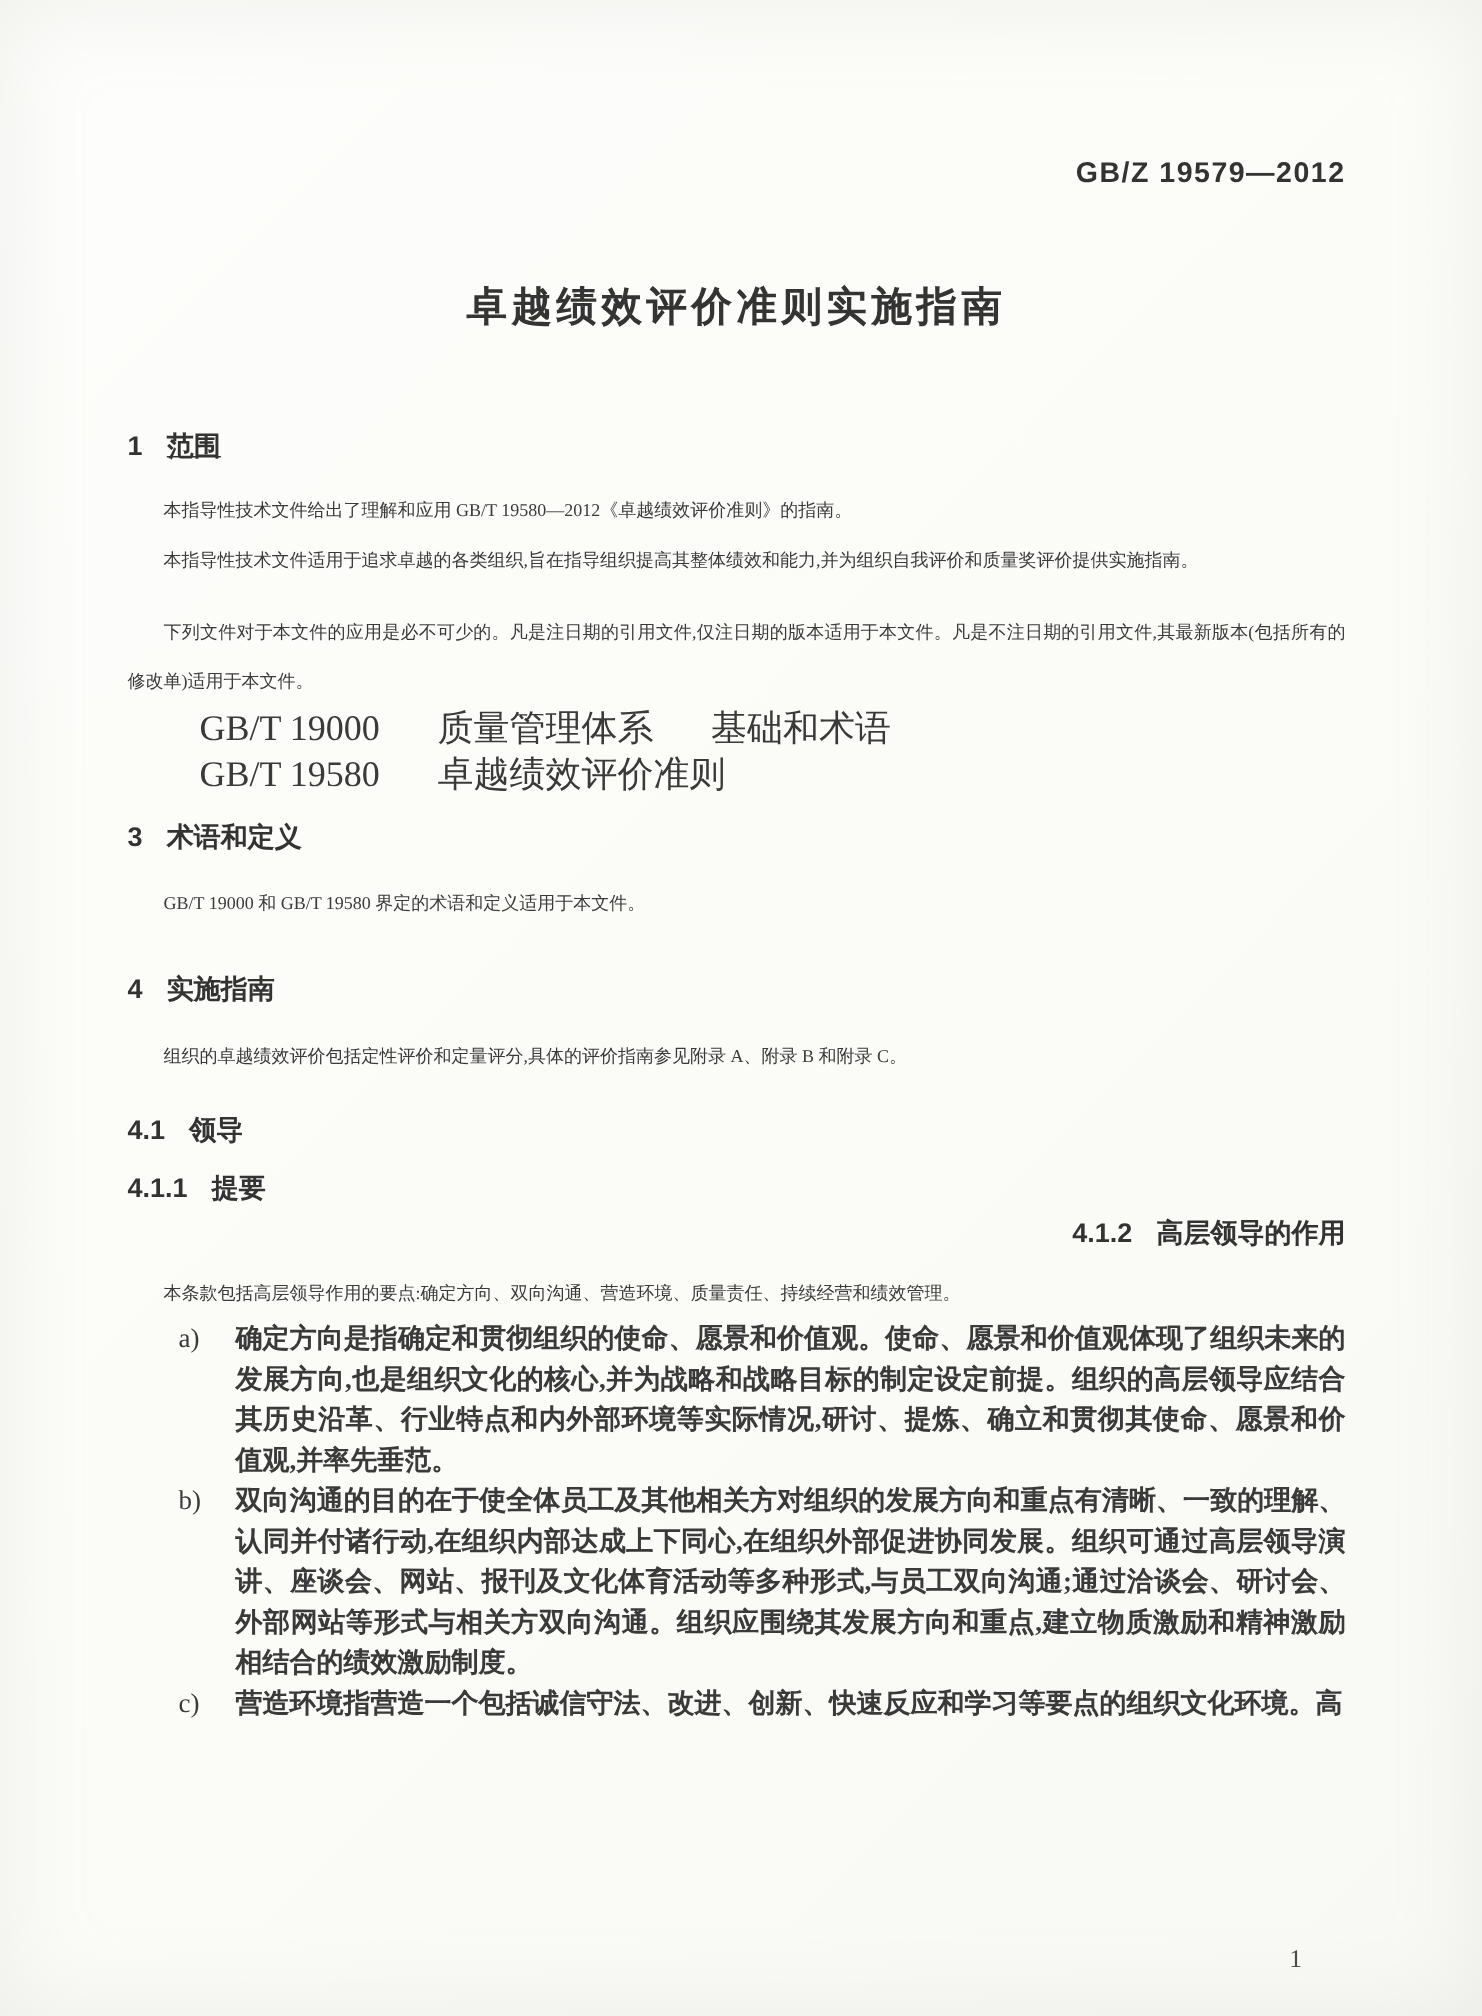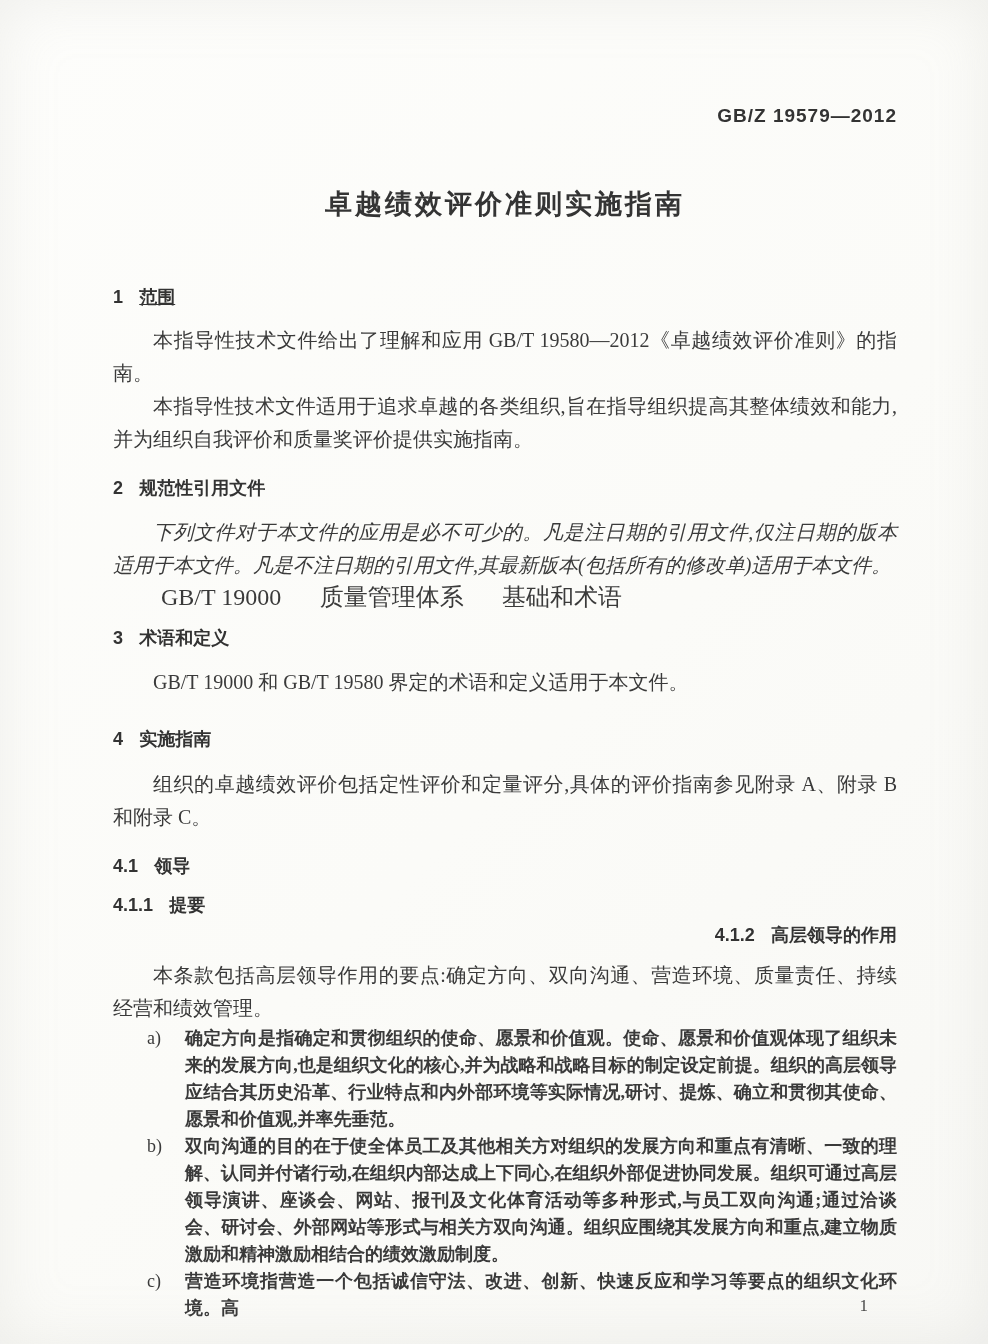--- a/index.html
+++ b/index.html
@@ -5,21 +5,21 @@
   html, body { margin: 0; padding: 0; }
   body {
     width: 988px; height: 1344px;
     background: #f4f3f0;
     font-family: "Liberation Serif", serif;
   }
   .page {
     position: relative;
     width: 988px; height: 1344px;
     box-sizing: border-box;
-    padding: 0 91px 0 113px;
+    padding: 0 91px 0 85px;
     background: linear-gradient(135deg, #fdfdfb 0%, #fbfbf8 55%, #f8f8f5 100%);
     box-shadow: inset 0 0 60px rgba(180,178,170,0.18);
     color: #383838;
     overflow: hidden;
   }
   .doc-code {
     margin-top: 104px;
     text-align: right;
     font-family: "Liberation Sans", sans-serif;
     font-weight: bold;
@@ -41,38 +41,38 @@
   .heading {
     font-family: "Liberation Sans", sans-serif;
     font-weight: bold;
     font-size: 18px;
     line-height: 26px;
     color: #333;
   }
   .hnum { display: inline-block; margin-right: 0.9em; }
   .para {
     margin: 0;
-    font-size: 20px;
+    font-size: 12px;
     line-height: 33px;
     text-align: justify;
     text-indent: 2em;
     color: #3a3a3a;
   }
   .ref-line {
     font-size: 24px;
     line-height: 31px;
     padding-left: 2em;
     color: #3a3a3a;
   }
   .ref-line .ref-gap { display: inline-block; margin-left: 1.6em; }
   
   .h-scope      { margin-top: 60px; text-decoration: underline; }
   .p-scope-1    { margin-top: 14px; }
   .h-refs       { margin-top: 19px; }
-  .p-refs       { margin-top: 15px; font-style: italic; }
+  .p-refs       { margin-top: 15px; }
   .h-terms      { margin-top: 12px; }
   .p-terms      { margin-top: 15px; }
   .h-guide      { margin-top: 27px; }
   .p-guide      { margin-top: 16px; }
   .h-41         { margin-top: 19px; }
   .h-411        { margin-top: 13px; }
   .p-411        { margin-top: 9px; }
   .h-412        { margin-top: 4px; text-align: right; }
   .p-412        { margin-top: 11px; }
   .list { margin-top: 0; }
@@ -108,26 +108,26 @@
   <div class="doc-code">GB/Z 19579—2012</div>
 
   <h1 class="title">卓越绩效评价准则实施指南</h1>
 
   <div class="heading h-scope">
     <span class="hnum">1</span><span>范围</span>
   </div>
   <p class="para p-scope-1">本指导性技术文件给出了理解和应用 GB/T 19580—2012《卓越绩效评价准则》的指南。</p>
   <p class="para">本指导性技术文件适用于追求卓越的各类组织,旨在指导组织提高其整体绩效和能力,并为组织自我评价和质量奖评价提供实施指南。</p>
 
-  <div class="heading h-refs">
-    <span class="hnum">2</span><span>规范性引用文件</span>
-  </div>
   <p class="para p-refs">下列文件对于本文件的应用是必不可少的。凡是注日期的引用文件,仅注日期的版本适用于本文件。凡是不注日期的引用文件,其最新版本(包括所有的修改单)适用于本文件。</p>
   <div class="ref-line">
     <span>GB/T 19000</span><span class="ref-gap">质量管理体系</span><span class="ref-gap">基础和术语</span>
+  </div>
+  <div class="ref-line">
+    <span>GB/T 19580</span><span class="ref-gap">卓越绩效评价准则</span>
   </div>
 
   <div class="heading h-terms">
     <span class="hnum">3</span><span>术语和定义</span>
   </div>
   <p class="para p-terms">GB/T 19000 和 GB/T 19580 界定的术语和定义适用于本文件。</p>
 
   <div class="heading h-guide">
     <span class="hnum">4</span><span>实施指南</span>
   </div>

